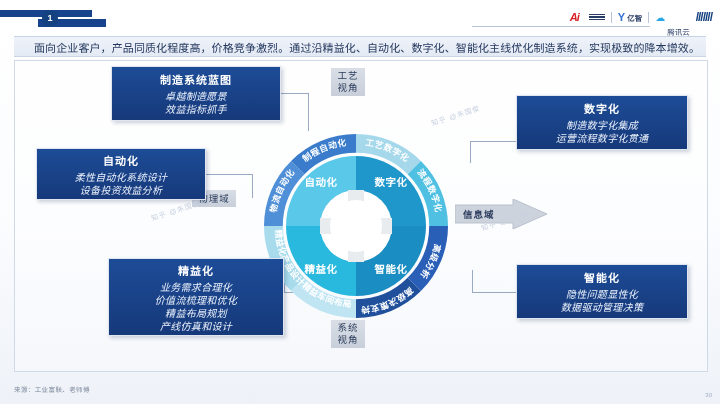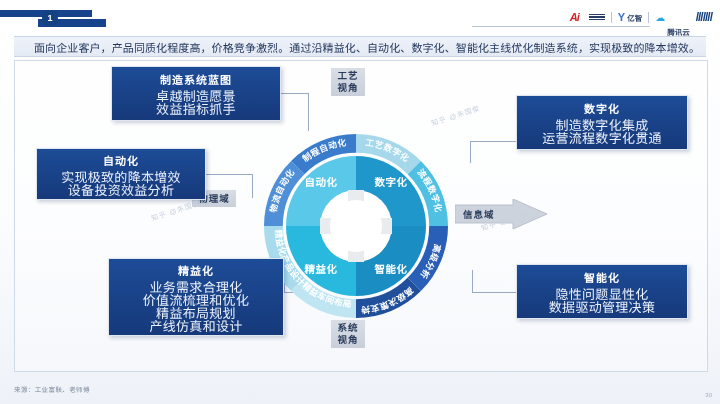--- a/index.html
+++ b/index.html
@@ -28,21 +28,21 @@
   .logo-ai{display:flex;align-items:center;gap:10px;}
   .logo-ai .ai{font-size:11px;font-weight:bold;color:#d8232a;font-style:italic;letter-spacing:-1px;}
   .logo-ai .ai-sub{display:flex;flex-direction:column;gap:1px;}
   .logo-ai .ai-sub i{display:block;width:16px;height:1.5px;background:#2b3f66;}
   .logo-sep{width:1px;height:11px;background:#b9c4d6;}
   .logo-yz{display:flex;align-items:center;gap:2px;}
   .logo-yz .mark{font-size:11px;color:#2f6fd0;font-weight:bold;}
   .logo-yz .txt{font-size:7.5px;color:#2b3f66;font-weight:bold;}
   .logo-tx{display:flex;align-items:center;gap:2px;}
   .logo-tx .cloud{font-size:10px;color:#27a6e8;}
-  .logo-tx .txt{font-size:7.5px;color:#2b3f66;font-weight:bold;margin-top:28px;}
+  .logo-tx .txt{font-size:7.5px;color:#2b3f66;font-weight:normal;margin-top:28px;}
   .hdr-underline{position:absolute;right:70px;top:26px;width:178px;height:1px;background:#b9c4d6;}
   .hdr-slashes{font-size:12px;font-weight:bold;color:#14417f;letter-spacing:-1px;}
 
   
   .subbar{
     position:absolute;left:14px;top:36px;width:692px;height:19px;
     background:linear-gradient(180deg,#eef2f9 0%,#e4eaf4 100%);
     border-top:1px solid #c9d4e6;border-bottom:1px solid #c9d4e6;
     display:flex;align-items:center;
   }
@@ -53,21 +53,21 @@
     border:1px solid #cfd9e8;background:rgba(255,255,255,.35);}
 
   
   .box{
     position:absolute;background:linear-gradient(180deg,#1d4c97 0%,#16397a 100%);
     border:1px solid #dfe6f1;box-shadow:2px 2px 4px rgba(20,40,80,.22);
     color:#ffffff;text-align:center;display:flex;flex-direction:column;
     align-items:center;justify-content:center;padding:4px 0;box-sizing:border-box;
   }
   .box .b-title{font-size:11px;font-weight:bold;letter-spacing:1px;margin-bottom:3px;}
-  .box .b-line{font-size:13px;line-height:13px;letter-spacing:.3px;color:#eaf0fb;}
+  .box .b-line{font-size:10px;line-height:13px;letter-spacing:.3px;color:#eaf0fb;font-style:italic;}
 
   #box-blueprint{left:111px;top:66px;width:170px;height:55px;}
   #box-automation{left:36px;top:148px;width:170px;height:52px;}
   #box-lean{left:108px;top:258px;width:176px;height:78px;}
   #box-digital{left:516px;top:95px;width:172px;height:55px;}
   #box-intelligent{left:516px;top:264px;width:172px;height:55px;}
 
   
   .ln{position:absolute;background:#9aa9c2;}
   .lnh{height:1px;}
@@ -78,21 +78,21 @@
   #wheel svg{display:block;}
   .ring-lbl{font-size:8.6px;fill:#ffffff;font-weight:bold;letter-spacing:.5px;}
   .inner-lbl{font-size:10.5px;fill:#ffffff;font-weight:bold;letter-spacing:.5px;}
   .core-txt{position:absolute;left:78px;top:88px;width:80px;height:60px;
     display:flex;flex-direction:column;align-items:center;justify-content:center;
     font-size:13.5px;font-weight:bold;color:#1d3055;line-height:17px;letter-spacing:1px;}
 
   
   .tag{
     position:absolute;background:linear-gradient(180deg,#d9dee6 0%,#c8cfda 100%);
-    color:#2b3c5c;font-size:9.5px;font-weight:bold;text-align:center;
+    color:#2b3c5c;font-size:9.5px;font-weight:normal;text-align:center;
     display:flex;align-items:center;justify-content:center;letter-spacing:1px;
     line-height:12px;
   }
   #tag-craft{left:331px;top:68px;width:34px;height:28px;}
   #tag-system{left:331px;top:320px;width:34px;height:28px;}
   #tag-physical{left:192px;top:190px;width:44px;height:17px;}
 
   .arrow-info{position:absolute;left:442px;top:199px;width:94px;height:30px;margin-left:13px;}
   .arrow-info .lbl{position:absolute;left:8px;top:8px;font-size:9.5px;font-weight:bold;color:#2b3c5c;letter-spacing:1px;}
 
@@ -265,21 +265,21 @@
   </div>
 
   <div class="box" id="box-blueprint">
     <div class="b-title">制造系统蓝图</div>
     <div class="b-line">卓越制造愿景</div>
     <div class="b-line">效益指标抓手</div>
   </div>
 
   <div class="box" id="box-automation">
     <div class="b-title">自动化</div>
-    <div class="b-line">实现极致的降本增效</div>
+    <div class="b-line">柔性自动化系统设计</div>
     <div class="b-line">设备投资效益分析</div>
   </div>
 
   <div class="box" id="box-lean">
     <div class="b-title">精益化</div>
     <div class="b-line">业务需求合理化</div>
     <div class="b-line">价值流梳理和优化</div>
     <div class="b-line">精益布局规划</div>
     <div class="b-line">产线仿真和设计</div>
   </div>

